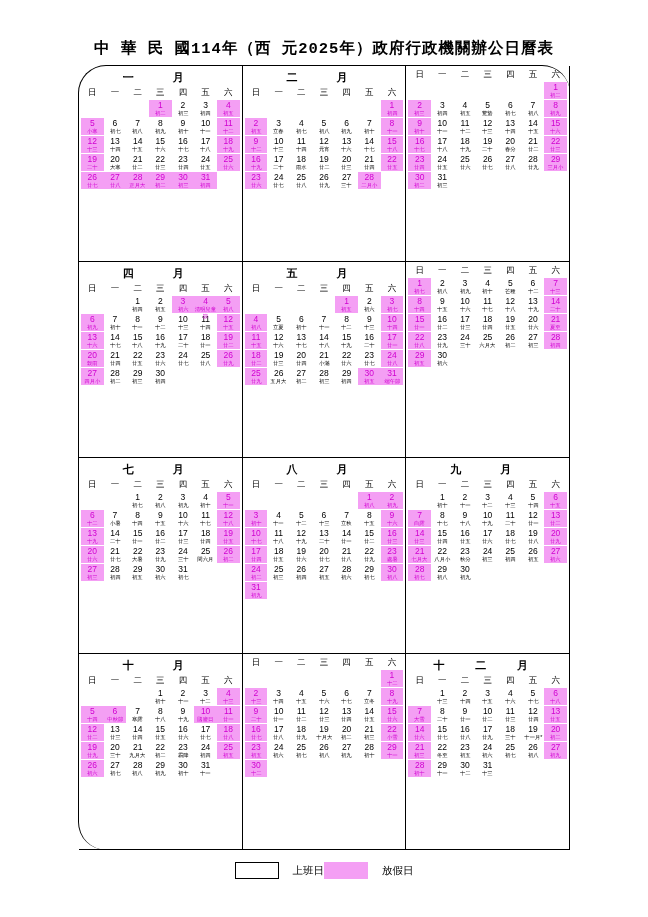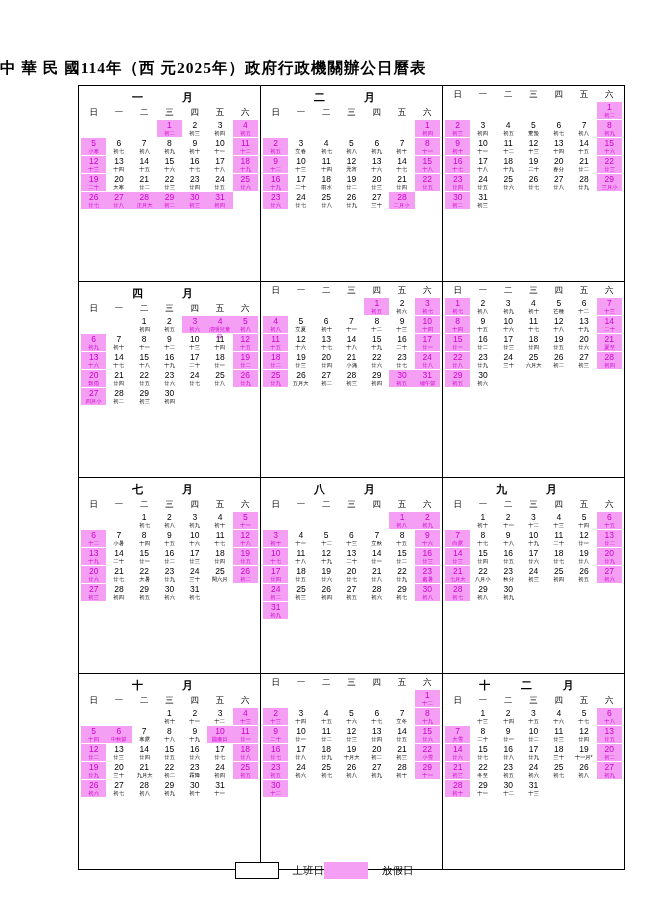--- a/index.html
+++ b/index.html
@@ -3,35 +3,37 @@
 <meta charset="utf-8">
 <style>
   html,body{margin:0;padding:0;}
   body{
     width:648px;height:917px;background:#ffffff;
     font-family:"Liberation Sans", sans-serif;
     color:#000;
   }
   .page{position:relative;width:648px;height:917px;box-sizing:border-box;}
   .title{
-    font-family:Liberation Serif, serif;
+    text-align:center;
+    font-family:Liberation Mono, monospace;
     font-weight:bold;
     font-size:15.5px;
     letter-spacing:1px;
-    padding-top:58px;
+    padding-top:38px;
     padding-bottom:6px;
   }
   .grid{
     margin:0 78px 0 78px;
-    width:547px;
+    width:492px;
     border-top:1.4px solid #000;
     border-left:1.4px solid #000;
     box-sizing:border-box;
     display:grid;
     grid-template-columns:1fr 1fr 1fr;
+    border-radius:28px;
   }
   .month{
     border-right:1.4px solid #000;
     border-bottom:1.4px solid #000;
     box-sizing:border-box;
     padding:3px 2px 2px 2px;
     min-height:196px;
   }
   .mhead{
     text-align:center;
@@ -960,20 +962,21 @@
                 </div>
               </td>
               <td></td>
               <td></td>
               <td></td>
             </tr>
           </tbody>
         </table>
       </div>
       <div class="month">
+        <div class="mhead">五　月</div>
         <table class="cal">
           <thead>
             <tr>
               <th>日</th>
               <th>一</th>
               <th>二</th>
               <th>三</th>
               <th>四</th>
               <th>五</th>
               <th>六</th>

